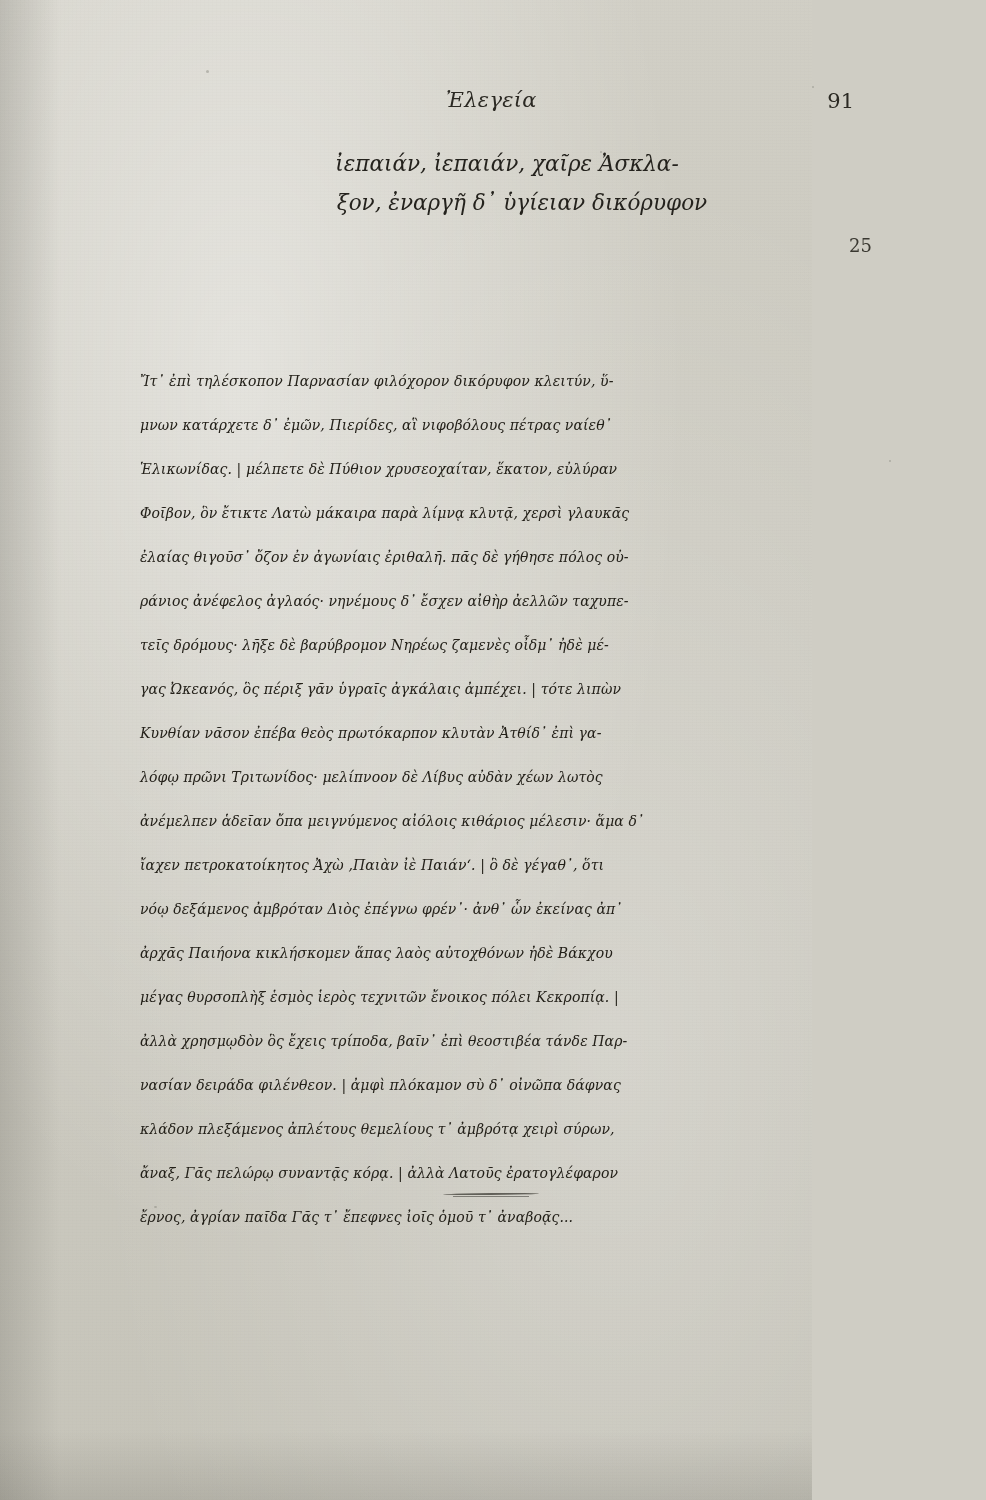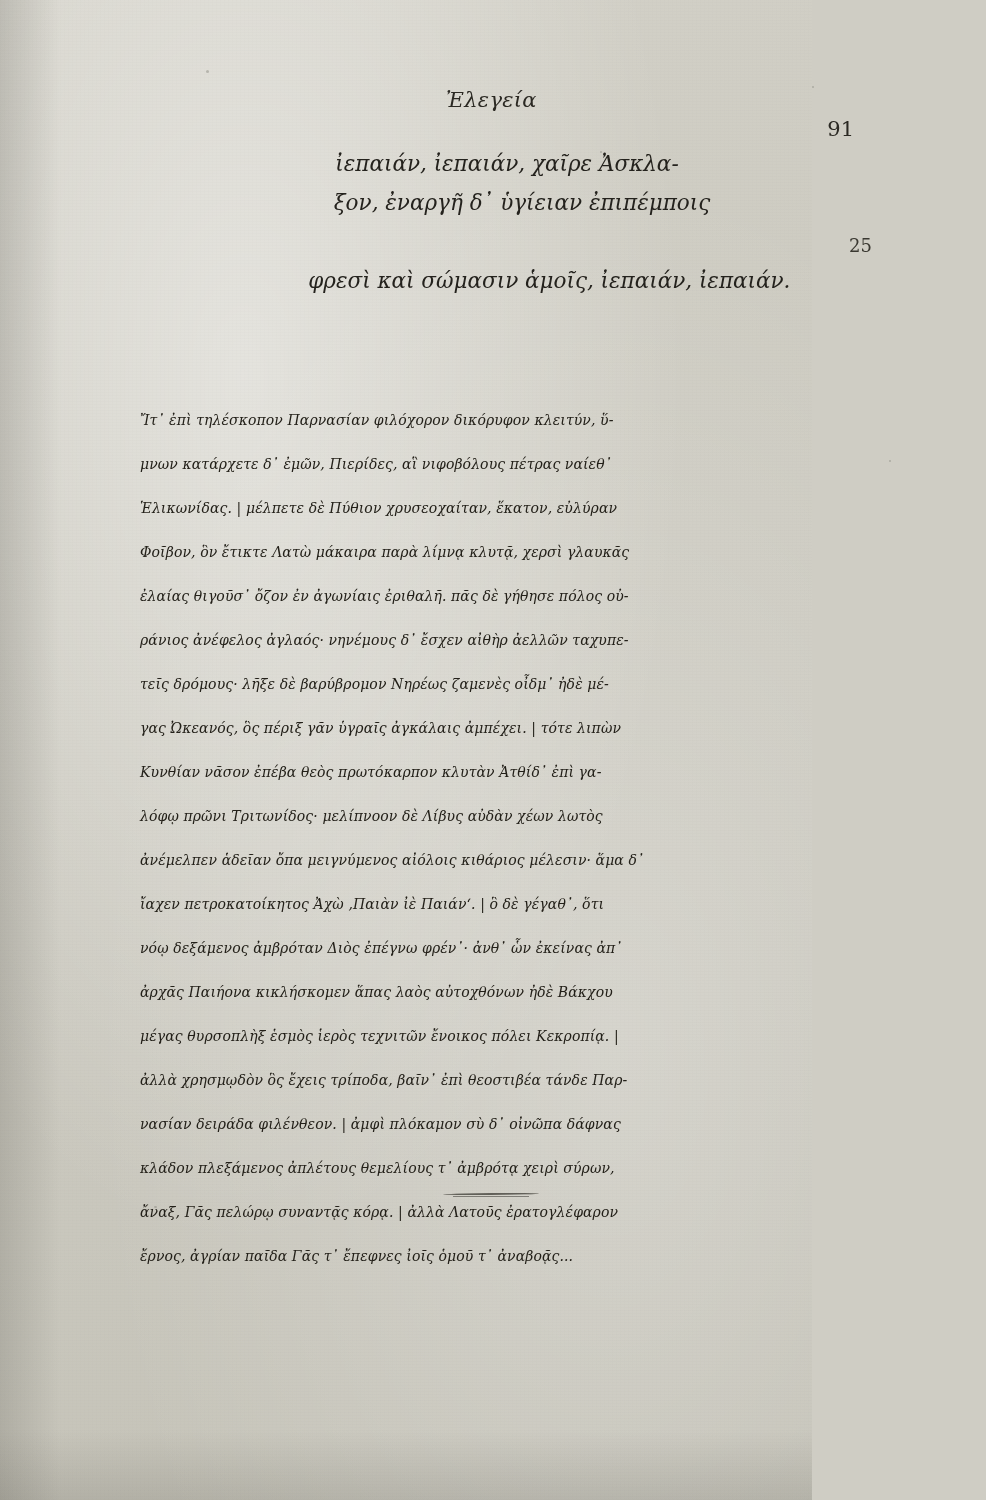--- a/index.html
+++ b/index.html
@@ -50,21 +50,20 @@
     font-size: 21px;
     letter-spacing: 0.3px;
     color: #2b2923;
   }
   .page-number {
     position: absolute;
     right: 16px;
     top: 1px;
     font-size: 21px;
     color: #2b2923;
-    margin-top: 28px;
   }
   .hymn-lines {
     margin-top: 22px;
     font-style: italic;
     font-size: 21.5px;
     line-height: 39px;
     color: #24221d;
     text-align: center;
   }
   .hymn-line {
@@ -172,23 +171,22 @@
 
   <div class="content">
 
     <div class="header-row">
       <div class="running-head">Ἐλεγεία</div>
       <div class="page-number">91</div>
     </div>
 
     <div class="hymn-lines">
       <div class="hymn-line">ἰεπαιάν, ἰεπαιάν, χαῖρε Ἀσκλα-</div>
-      <div class="hymn-line indent">ξον, ἐναργῆ δ᾽ ὑγίειαν ἐπιπέμποις</div>
+      <div class="hymn-line indent">ξον, ἐναργῆ δ᾽ ὑγίειαν δικόρυφον</div>
       <div class="hymn-line indent">
-        <span>φρεσὶ καὶ σώμασιν ἁμοῖς, ἰεπαιάν, ἰεπαιάν.</span>
         <span class="line-number">25</span>
       </div>
     </div>
 
 
     <div class="body-text">Ἴτ᾽ ἐπὶ τηλέσκοπον Παρνασίαν φιλόχορον δικόρυφον κλειτύν, ὕ-
 μνων κατάρχετε δ᾽ ἐμῶν, Πιερίδες, αἳ νιφοβόλους πέτρας ναίεθ᾽
 Ἑλικωνίδας. | μέλπετε δὲ Πύθιον χρυσεοχαίταν, ἕκατον, εὐλύραν
 Φοῖβον, ὃν ἔτικτε Λατὼ μάκαιρα παρὰ λίμνᾳ κλυτᾷ, χερσὶ γλαυκᾶς
 ἐλαίας θιγοῦσ᾽ ὄζον ἐν ἀγωνίαις ἐριθαλῆ. πᾶς δὲ γήθησε πόλος οὐ-

